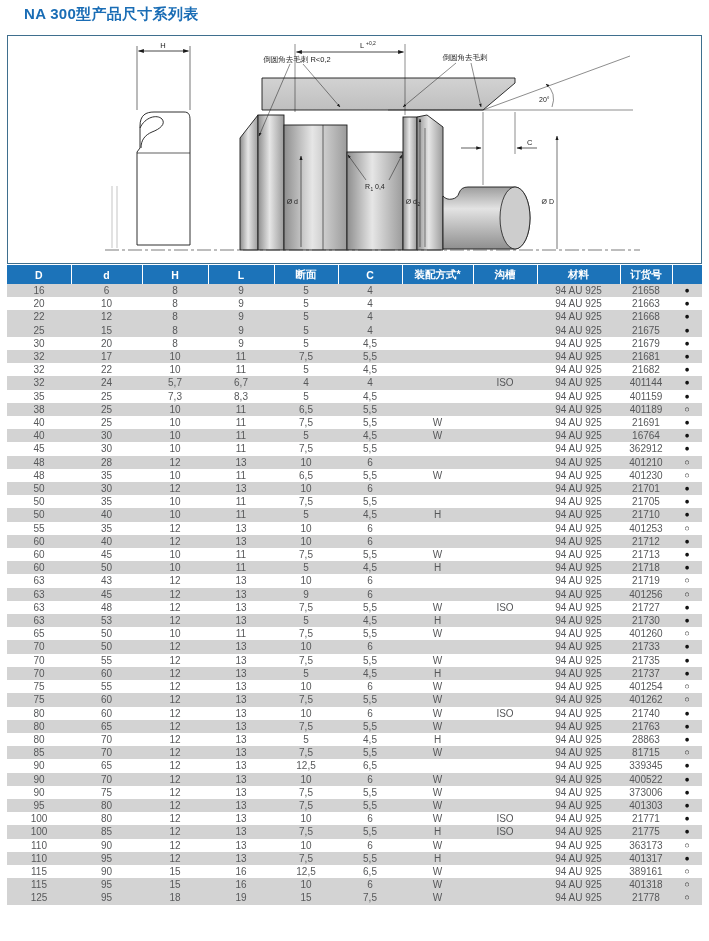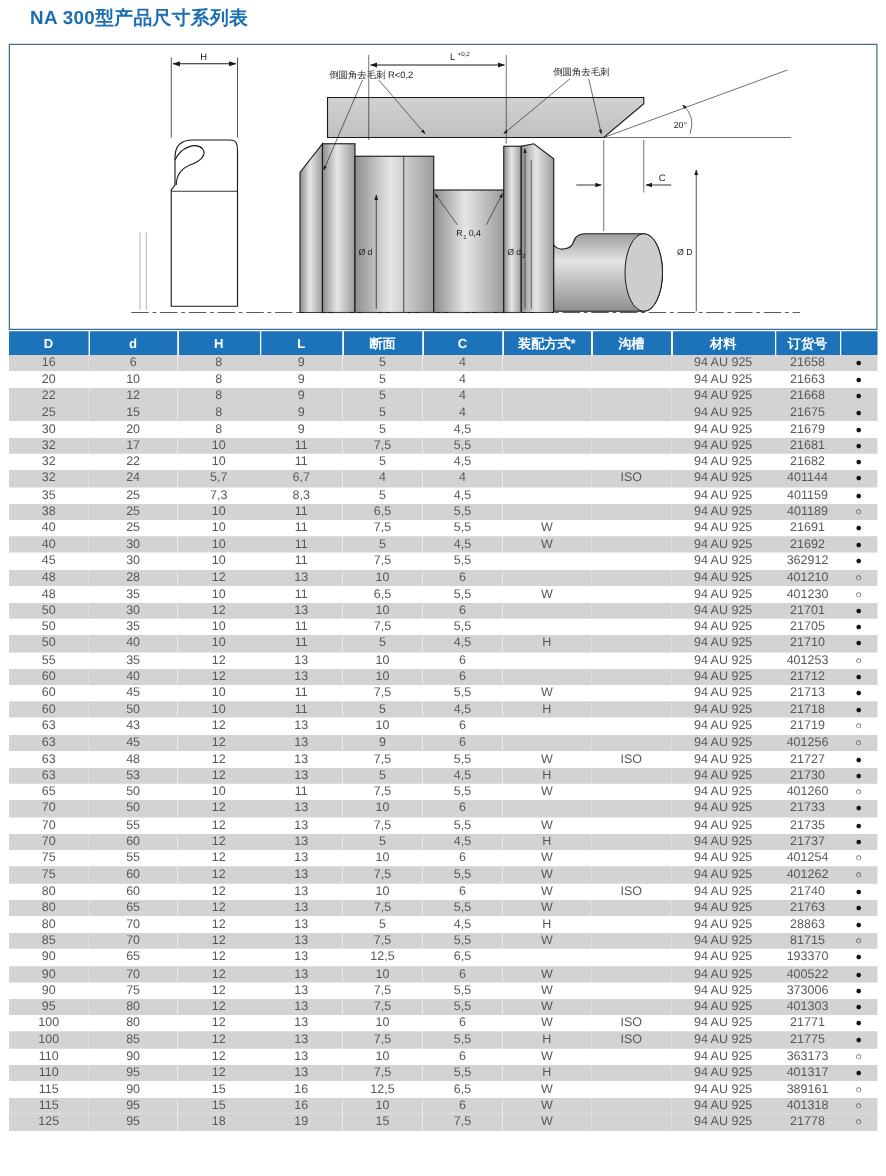--- a/index.html
+++ b/index.html
@@ -291,21 +291,21 @@
       <tr class="alt">
         <td>40</td>
         <td>30</td>
         <td>10</td>
         <td>11</td>
         <td>5</td>
         <td>4,5</td>
         <td>W</td>
         <td></td>
         <td>94 AU 925</td>
-        <td>21692</td>
+        <td>16764</td>
         <td class="dot">●</td>
       </tr>
       <tr>
         <td>45</td>
         <td>30</td>
         <td>10</td>
         <td>11</td>
         <td>7,5</td>
         <td>5,5</td>
         <td></td>
@@ -616,21 +616,21 @@
       <tr>
         <td>90</td>
         <td>65</td>
         <td>12</td>
         <td>13</td>
         <td>12,5</td>
         <td>6,5</td>
         <td></td>
         <td></td>
         <td>94 AU 925</td>
-        <td>193370</td>
+        <td>339345</td>
         <td class="dot">●</td>
       </tr>
       <tr class="alt">
         <td>90</td>
         <td>70</td>
         <td>12</td>
         <td>13</td>
         <td>10</td>
         <td>6</td>
         <td>W</td>

